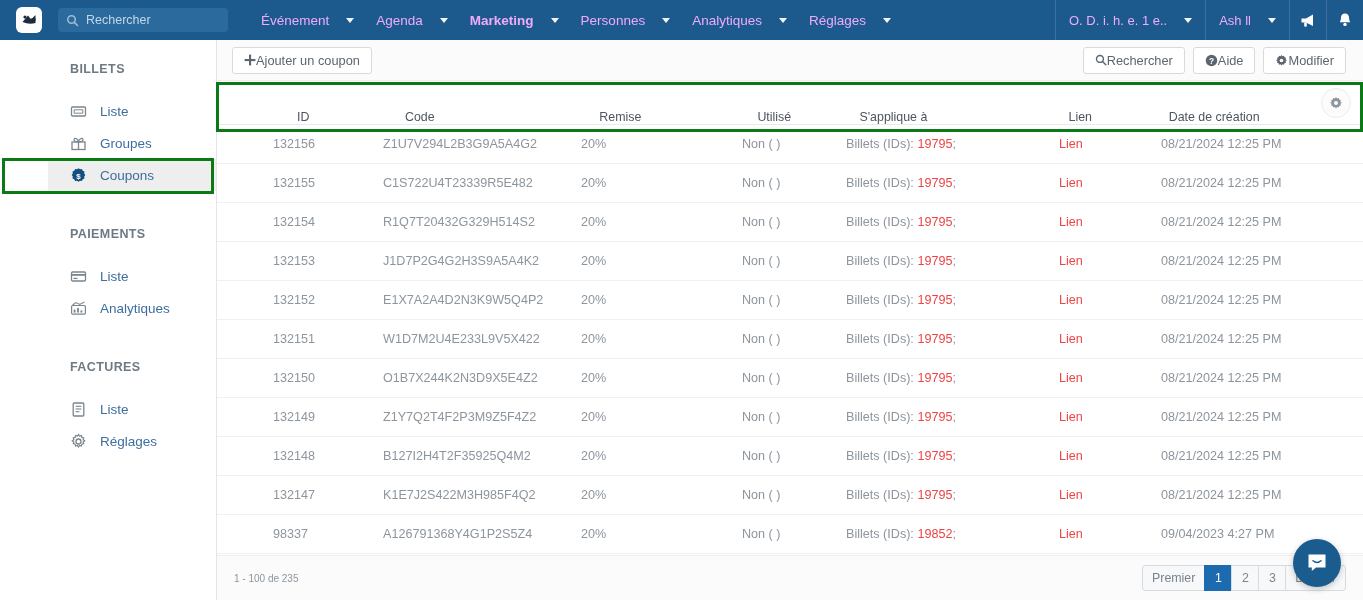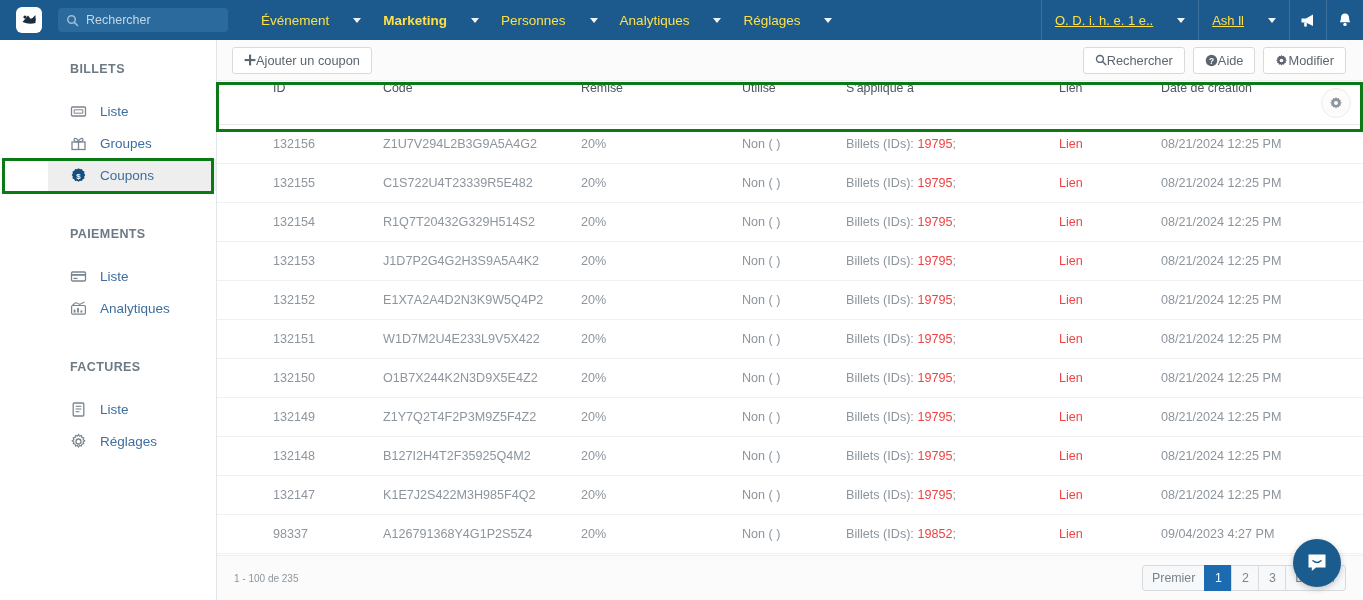--- a/index.html
+++ b/index.html
@@ -40,36 +40,36 @@
   .searchbox input {
     background: transparent; border: none; outline: none;
     color: #ffffff; font-size: 12.5px;
     font-family: "Liberation Sans", sans-serif;
     margin-left: 7px; width: 130px;
   }
   .searchbox input::placeholder { color: #c2d6e6; }
 
   .navitems { display: flex; align-items: center; margin-left: 22px; height: 40px; }
   .navitem {
-    display: flex; align-items: center; gap: 24px;
+    display: flex; align-items: center; gap: 17px;
     padding: 0 11px; height: 40px;
-    font-size: 13.5px; color: #fde047; cursor: pointer;
+    font-size: 13.5px; color: #f0abfc; cursor: pointer;
     white-space: nowrap;
   }
   .navitem.active { font-weight: bold; }
   .caret {
     width: 0; height: 0;
     border-left: 4px solid transparent;
     border-right: 4px solid transparent;
     border-top: 5px solid #ffffff;
     opacity: .95;
   }
 
   .navright { margin-left: auto; display: flex; align-items: center; height: 40px; }
-  .navright .navitem { font-size: 13px; padding: 12px 13px; text-decoration: underline; }
+  .navright .navitem { font-size: 13px; padding: 12px 13px; }
   .navdivider { width: 1px; height: 40px; background: rgba(255,255,255,0.14); }
   .iconbtn {
     width: 36px; height: 40px;
     display: flex; align-items: center; justify-content: center;
     cursor: pointer;
   }
   .iconbtn svg { display: block; }
 
   
   .sidebar {
@@ -108,23 +108,23 @@
     height: 27px; padding: 0 11px;
     border: 1px solid #d8dbde; border-radius: 3px;
     background: #ffffff; color: #5b6670;
     font-size: 12.8px; cursor: pointer; white-space: nowrap;
     font-family: "Liberation Sans", sans-serif;
   }
   .toolbar-right { margin-left: auto; display: flex; gap: 8px; }
 
   
   .thead {
-    height: 44px; display: flex; align-items: flex-start;
+    height: 44px; display: flex; align-items: flex-end;
     border-bottom: 1px solid #e8eaec;
-    background: #ffffff; position: relative;
+    background: #ffffff; position: relative; padding-left: 24px;
   }
   .th {
     font-size: 12.4px; color: #4d5560;
     padding-left: 2px;
   }
   .gear-round {
     position: absolute; right: 12px; top: 50%; transform: translateY(-50%);
     width: 30px; height: 30px; border-radius: 50%;
     border: 1px solid #ececec; background: #fcfcfc;
     display: flex; align-items: center; justify-content: center;
@@ -208,20 +208,24 @@
     <svg class="sicon" viewBox="0 0 16 16">
       <circle cx="6.8" cy="6.8" r="4.6" fill="none" stroke="#cddcea" stroke-width="1.9"></circle>
       <line x1="10.3" y1="10.3" x2="14.2" y2="14.2" stroke="#cddcea" stroke-width="1.9" stroke-linecap="round"></line>
     </svg>
     <input type="text" placeholder="Rechercher" style="">
   </div>
 
   <div class="navitems">
     <div class="navitem">
       <span>Événement</span>
+      <span class="caret"></span>
+    </div>
+    <div class="navitem">
+      <span>Agenda</span>
       <span class="caret"></span>
     </div>
     <div class="navitem active">
       <span>Marketing</span>
       <span class="caret"></span>
     </div>
     <div class="navitem">
       <span>Personnes</span>
       <span class="caret"></span>
     </div>

